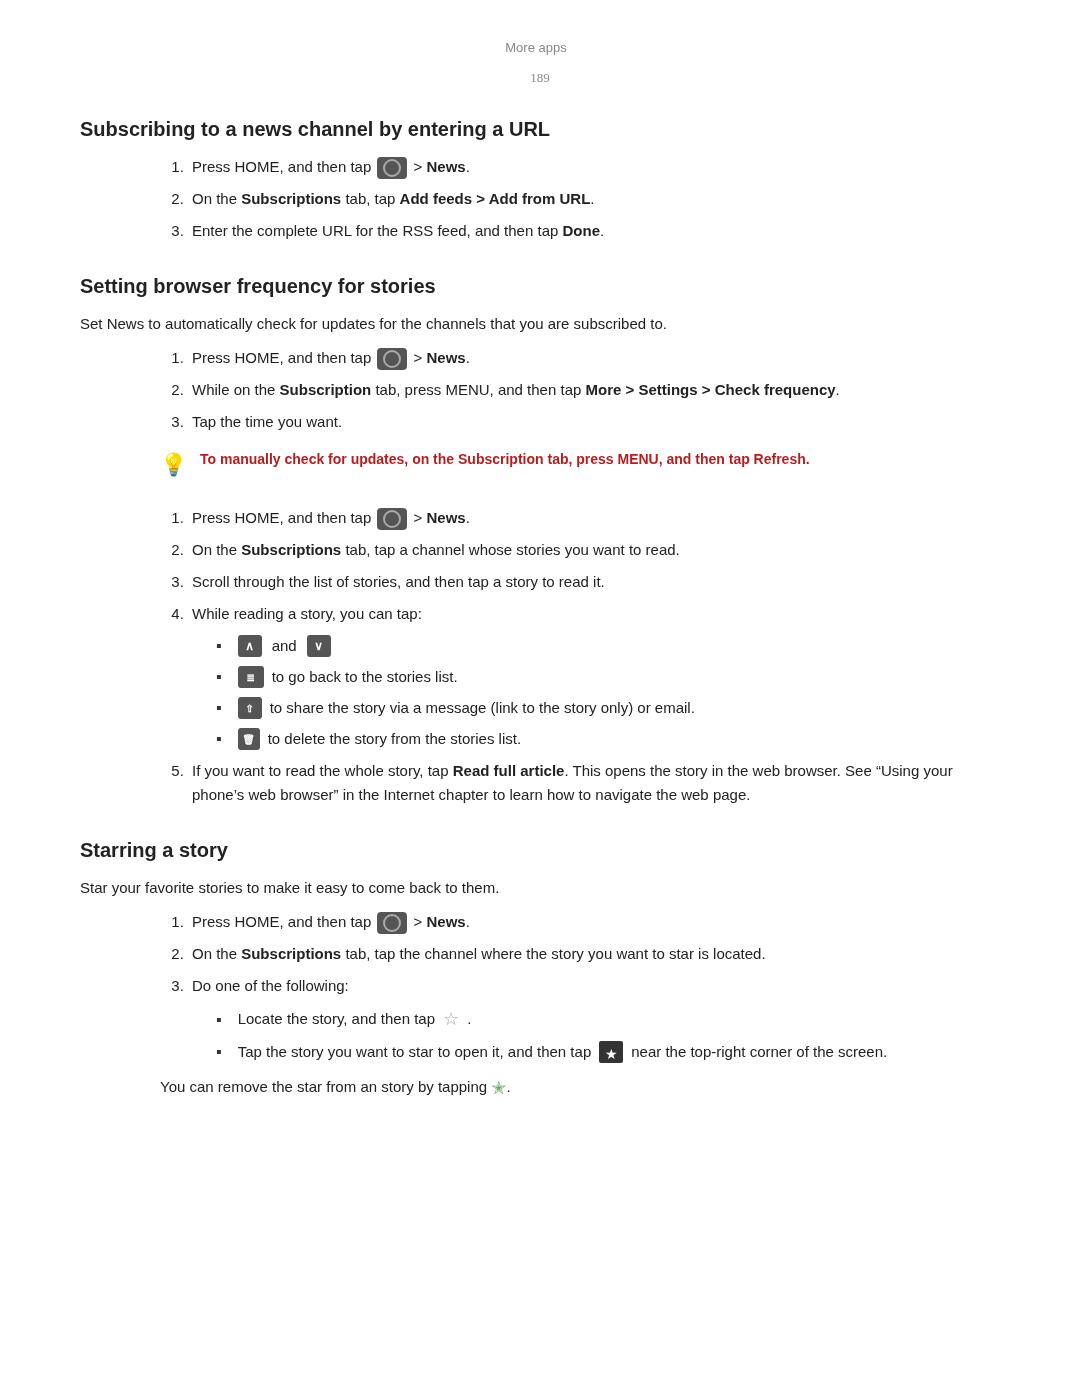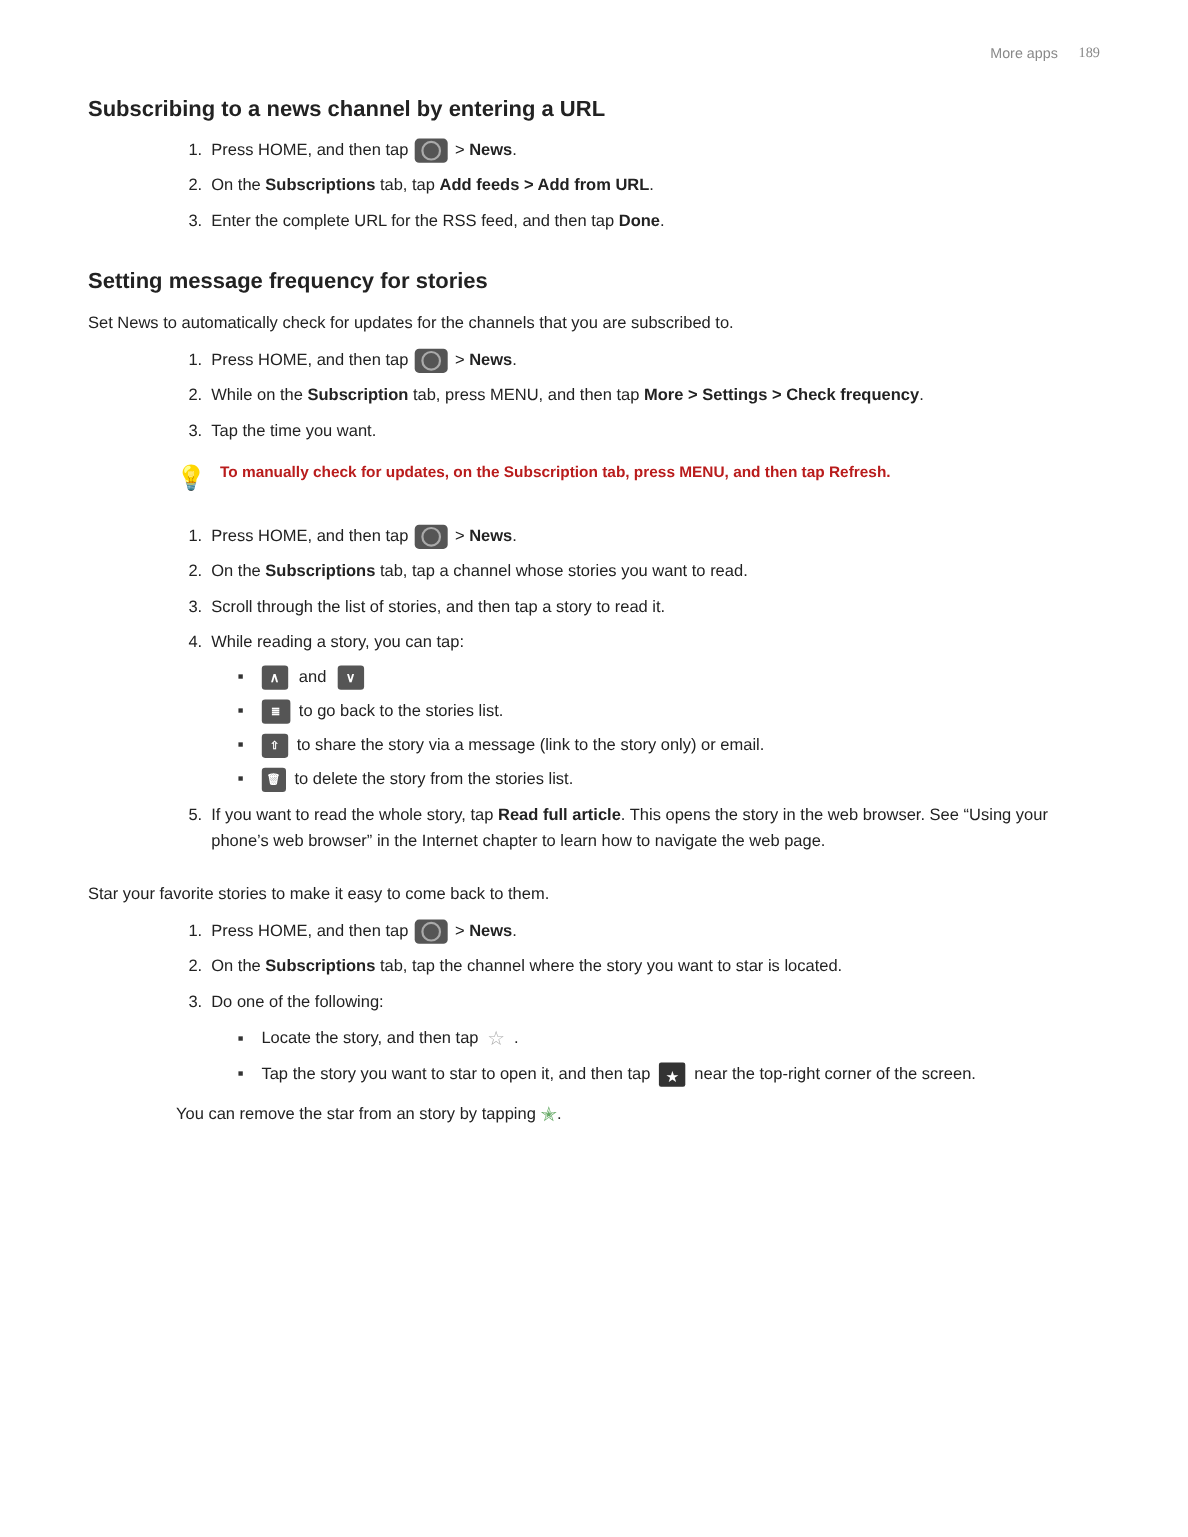--- a/index.html
+++ b/index.html
@@ -12,20 +12,21 @@
       min-height: 1397px;
       padding: 40px 80px 60px 80px;
     }
     .page-header {
       display: flex;
       justify-content: flex-end;
       align-items: center;
       margin-bottom: 30px;
       color: #888;
       font-size: 13px;
+      flex-direction: column;
     }
     .page-header .page-label { margin-right: 8px; }
     .page-header .page-num { color: #888; font-family: Liberation Serif, serif; }
     h2 {
       font-size: 20px;
       font-weight: bold;
       color: #222;
       margin-bottom: 14px;
       margin-top: 32px;
     }
@@ -194,21 +195,21 @@
     <li>
       On the <strong>Subscriptions</strong> tab, tap <strong>Add feeds &gt; Add from URL</strong>.
     </li>
     <li>
       Enter the complete URL for the RSS feed, and then tap <strong>Done</strong>.
     </li>
   </ol>
 </div>
 
 <div class="section">
-  <h2>Setting message frequency for stories</h2>
+  <h2>Setting browser frequency for stories</h2>
   <p class="section-desc">Set News to automatically check for updates for the channels that you are subscribed to.</p>
   <ol class="steps">
     <li>
       Press HOME, and then tap 
       <span class="home-icon"></span>
       &gt; <strong>News</strong>.
     </li>
     <li>
       While on the <strong>Subscription</strong> tab, press MENU, and then tap <strong>More &gt; Settings &gt; Check frequency</strong>.
     </li>
@@ -264,20 +265,21 @@
         </li>
       </ul>
     </li>
     <li>
       If you want to read the whole story, tap <strong>Read full article</strong>. This opens the story in the web browser. See “Using your phone’s web browser” in the Internet chapter to learn how to navigate the web page.
     </li>
   </ol>
 </div>
 
 <div class="section">
+  <h2>Starring a story</h2>
   <p class="section-desc">Star your favorite stories to make it easy to come back to them.</p>
   <ol class="steps">
     <li>
       Press HOME, and then tap 
       <span class="home-icon"></span>
       &gt; <strong>News</strong>.
     </li>
     <li>
       On the <strong>Subscriptions</strong> tab, tap the channel where the story you want to star is located.
     </li>

